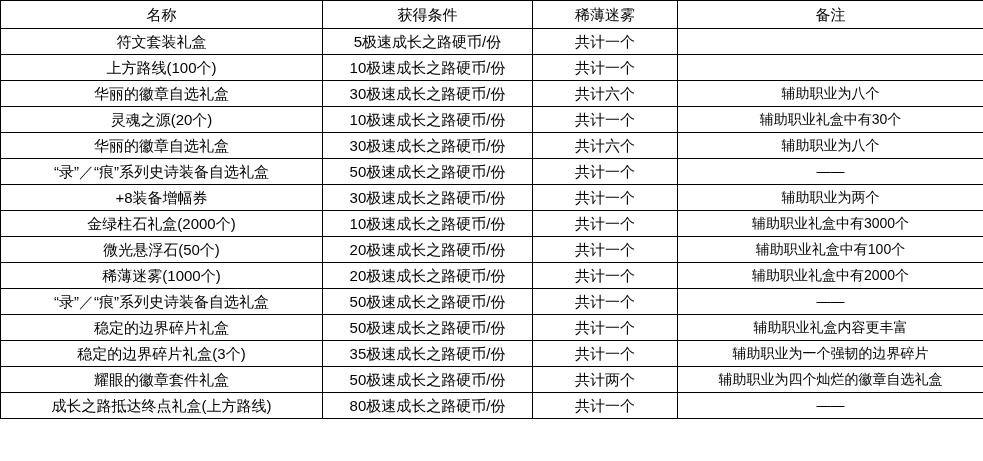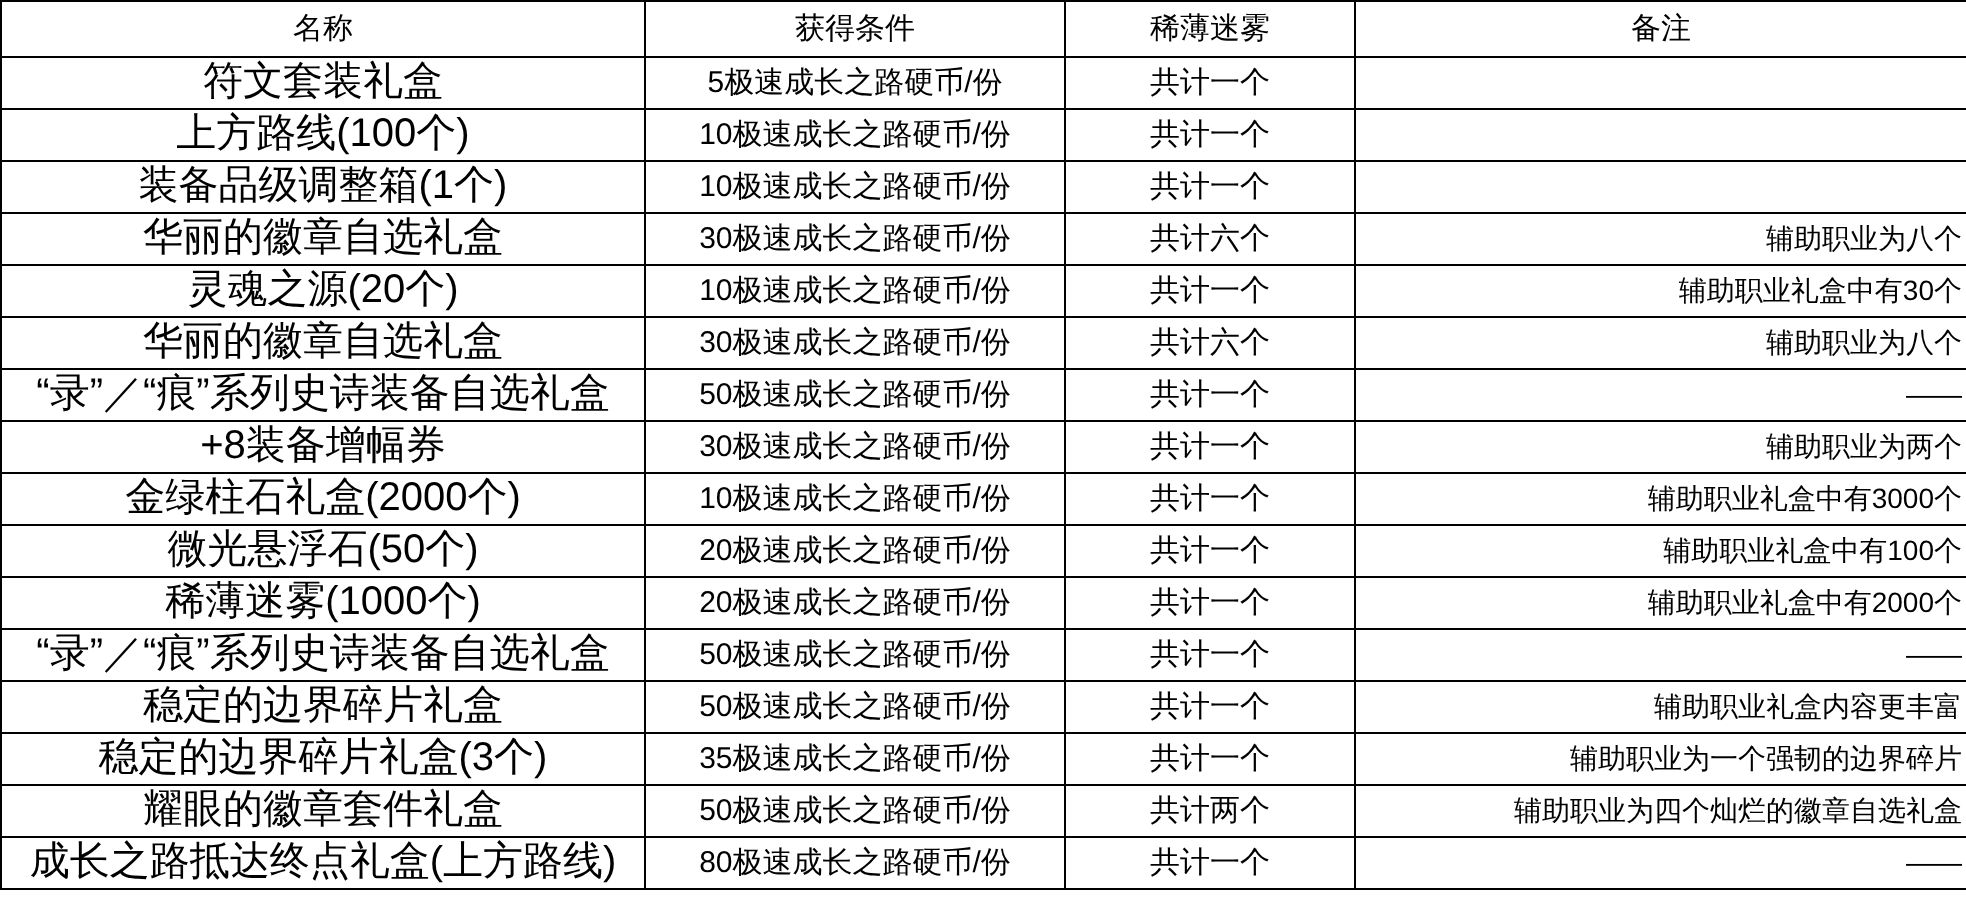--- a/index.html
+++ b/index.html
@@ -41,24 +41,23 @@
     white-space: nowrap;
     overflow: hidden;
   }
   table.reward-table thead th {
     height: 27px;
     font-size: 15px;
     margin-left: 27px;
   }
   table.reward-table tbody td.note {
     font-size: 14px;
-    text-align: right;
   }
   table.reward-table tbody td.name {
-    font-size: 20px;
+    font-size: 15px;
   }
 </style>
 </head>
 <body>
 
 <div class="page">
   <table class="reward-table">
     <colgroup>
       <col class="c0">
       <col class="c1">
@@ -75,26 +74,20 @@
     </thead>
     <tbody>
         <tr>
           <td class="name">符文套装礼盒</td>
           <td class="condition">5极速成长之路硬币/份</td>
           <td class="quantity">共计一个</td>
           <td class="note"></td>
         </tr>
         <tr>
           <td class="name">上方路线(100个)</td>
-          <td class="condition">10极速成长之路硬币/份</td>
-          <td class="quantity">共计一个</td>
-          <td class="note"></td>
-        </tr>
-        <tr>
-          <td class="name">装备品级调整箱(1个)</td>
           <td class="condition">10极速成长之路硬币/份</td>
           <td class="quantity">共计一个</td>
           <td class="note"></td>
         </tr>
         <tr>
           <td class="name">华丽的徽章自选礼盒</td>
           <td class="condition">30极速成长之路硬币/份</td>
           <td class="quantity">共计六个</td>
           <td class="note">辅助职业为八个</td>
         </tr>

